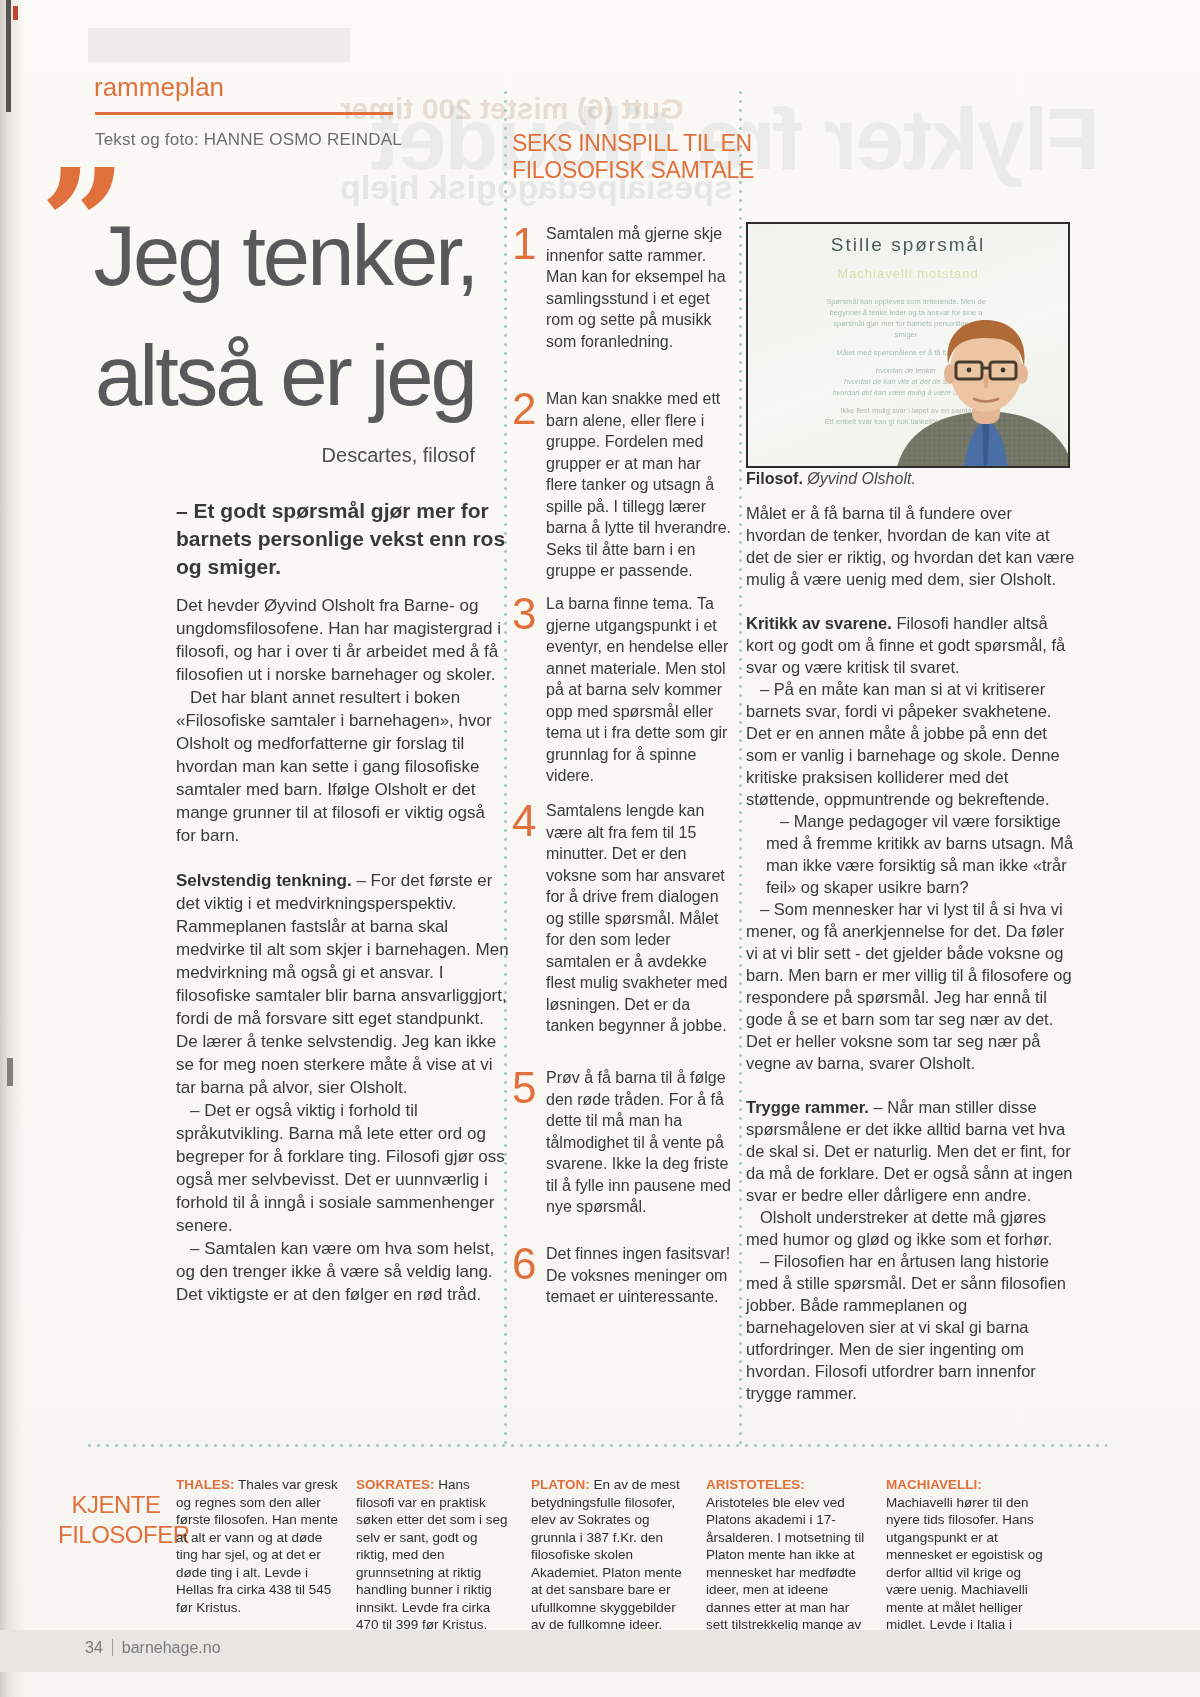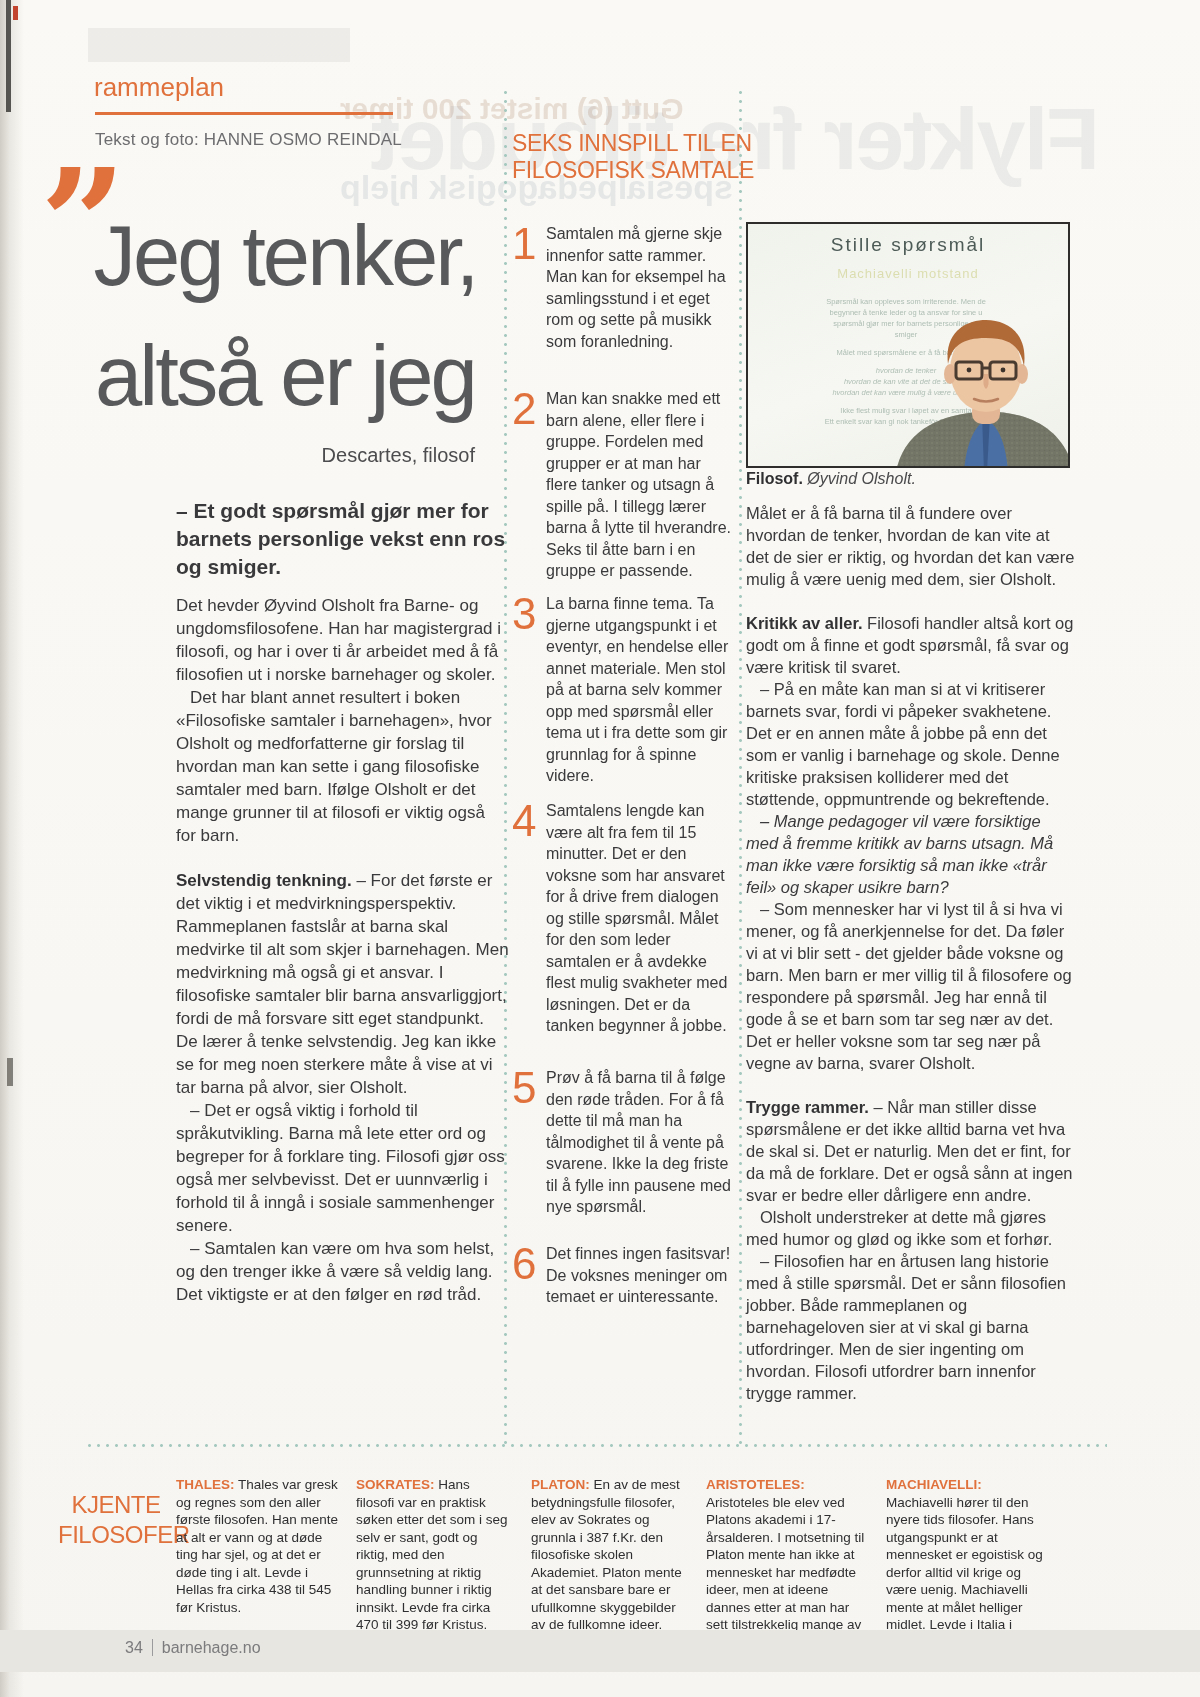--- a/index.html
+++ b/index.html
@@ -32,21 +32,21 @@
   .headline{position:absolute;left:80px;top:196px;width:410px;text-align:center;
     font-size:85px;line-height:120px;letter-spacing:-3px;color:#58595b;font-weight:400;}
   .attribution{position:absolute;left:240px;top:444px;width:235px;text-align:right;font-size:20px;color:#4c4c4e;}
 
   
   .lead{position:absolute;left:176px;top:497px;width:338px;font-size:21px;font-weight:bold;line-height:28px;color:#39393b;}
   .col{font-size:17px;line-height:23px;color:#3a3a3c;}
   .col p{margin:0;}
   .col p.sect{margin-top:22px;}
   .col p.ind{text-indent:14px;}
-  .col p.it{font-style:italic;}
+  .col p.it{margin-left:20px;}
   .col strong{color:#323234;}
   .col1{position:absolute;left:176px;top:594px;width:333px;}
   .col3{position:absolute;left:746px;top:502px;width:330px;font-size:16.5px;line-height:22px;}
 
   
   .vdots{position:absolute;top:88px;width:3px;height:1356px;
     background-image:radial-gradient(circle at 50% 50%,#a5c9bf 1.3px,rgba(0,0,0,0) 1.55px);
     background-size:3px 9px;}
   .vdots.l{left:504px;} .vdots.r{left:739px;}
   .hdots{position:absolute;left:85px;top:1444px;width:1022px;height:3px;
@@ -78,21 +78,21 @@
   
   .phil-label{position:absolute;left:58px;top:1478px;width:116px;text-align:center;
     font-size:24px;line-height:30px;color:#e0713c;letter-spacing:-.5px;margin-top:12px;}
   .phil{position:absolute;top:1476px;font-size:13.5px;line-height:17.5px;color:#2f2f31;}
   .phil strong{color:#e0713c;}
   .ph1{left:176px;width:166px;} .ph2{left:356px;width:152px;} .ph3{left:531px;width:160px;}
   .ph4{left:706px;width:162px;} .ph5{left:886px;width:166px;}
 
   
   .footer{position:absolute;left:0;top:1630px;width:100%;height:42px;background:#e8e6e1;}
-  .footer-inner{position:absolute;left:85px;top:9px;font-size:16px;color:#7b7b7d;margin-left:40px;}
+  .footer-inner{position:absolute;left:85px;top:9px;font-size:16px;color:#7b7b7d;}
   .footer-inner .pn{padding-right:9px;}
   .footer-inner .site{border-left:1px solid #9a9a9c;padding-left:9px;}
 </style>
 </head>
 <body>
 
 <div class="page">
 
   <div class="binding"></div>
   <div class="edge-bar"></div>
@@ -212,21 +212,21 @@
       </defs>
     </svg>
   </div>
   <div class="caption">
     <strong>Filosof.</strong>
     <em>Øyvind Olsholt.</em>
   </div>
 
   <div class="col col3">
     <p>Målet er å få barna til å fundere over hvordan de tenker, hvordan de kan vite at det de sier er riktig, og hvordan det kan være mulig å være uenig med dem, sier Olsholt.</p>
-    <p class="sect"><strong>Kritikk av aller.</strong><span> Filosofi handler altså kort og godt om å finne et godt spørsmål, få svar og være kritisk til svaret.</span></p>
+    <p class="sect"><strong>Kritikk av svarene.</strong><span> Filosofi handler altså kort og godt om å finne et godt spørsmål, få svar og være kritisk til svaret.</span></p>
     <p class="ind">– På en måte kan man si at vi kritiserer barnets svar, fordi vi påpeker svakhetene. Det er en annen måte å jobbe på enn det som er vanlig i barnehage og skole. Denne kritiske praksisen kolliderer med det støttende, oppmuntrende og bekreftende.</p>
     <p class="ind it">– Mange pedagoger vil være forsiktige med å fremme kritikk av barns utsagn. Må man ikke være forsiktig så man ikke «trår feil» og skaper usikre barn?</p>
     <p class="ind">– Som mennesker har vi lyst til å si hva vi mener, og få anerkjennelse for det. Da føler vi at vi blir sett - det gjelder både voksne og barn. Men barn er mer villig til å filosofere og respondere på spørsmål. Jeg har ennå til gode å se et barn som tar seg nær av det. Det er heller voksne som tar seg nær på vegne av barna, svarer Olsholt.</p>
     <p class="sect"><strong>Trygge rammer.</strong><span> – Når man stiller disse spørsmålene er det ikke alltid barna vet hva de skal si. Det er naturlig. Men det er fint, for da må de forklare. Det er også sånn at ingen svar er bedre eller dårligere enn andre.</span></p>
     <p class="ind">Olsholt understreker at dette må gjøres med humor og glød og ikke som et forhør.</p>
     <p class="ind">– Filosofien har en årtusen lang historie med å stille spørsmål. Det er sånn filosofien jobber. Både rammeplanen og barnehageloven sier at vi skal gi barna utfordringer. Men de sier ingenting om hvordan. Filosofi utfordrer barn innenfor trygge rammer.</p>
   </div>
 
   <div class="phil-label">
     <div>KJENTE</div>

